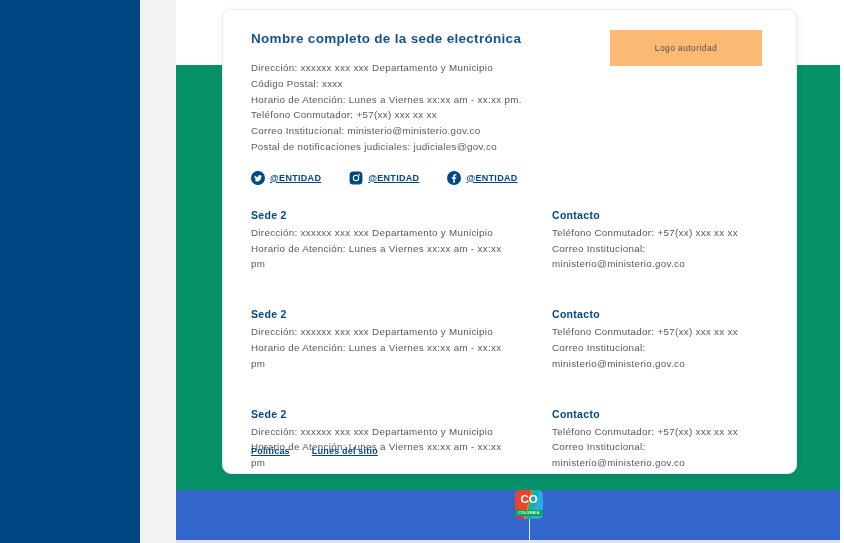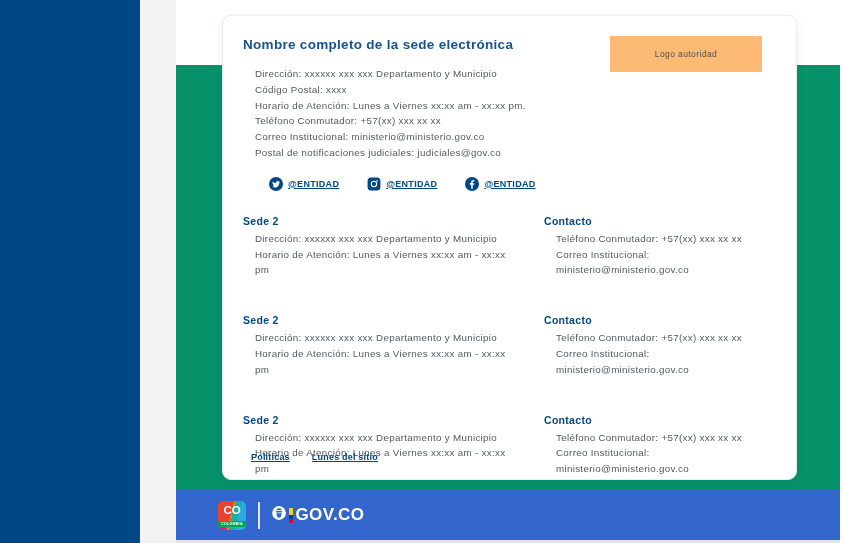--- a/index.html
+++ b/index.html
@@ -4,39 +4,39 @@
 <style>
   * { margin:0; padding:0; box-sizing:border-box; }
   body { font-family:"Liberation Sans", sans-serif; background:#fff; }
   .page { position:relative; width:844px; height:543px; overflow:hidden; background:#fff; }
 
   .leftbar { position:absolute; left:0; top:0; width:140px; height:543px; background:#004884; }
   .gutter  { position:absolute; left:140px; top:0; width:36px; height:543px; background:#f2f2f2; }
 
   .main { position:absolute; left:176px; top:0; width:668px; height:543px; background:#fff; }
   .green-bg { position:absolute; left:0; top:65px; width:664px; height:425px; background:#069169; }
-  .footer-bar { position:absolute; left:0; top:490px; width:664px; height:50px; background:#3366CC; display:flex; align-items:center; padding-left:42px; }
+  .footer-bar { position:absolute; left:0; top:490px; width:664px; height:50px; background:#3366CC; display:flex; align-items:center; padding-left:42px;flex-direction:column; }
   .bottom-strip { position:absolute; left:0; top:540px; width:664px; height:3px; background:#dde4ee; }
 
-  .card { position:absolute; left:46px; top:15px; width:575px; height:465px; background:#fff;
+  .card { position:absolute; left:46px; top:9px; width:575px; height:465px; background:#fff;
           border:1px solid #e8ecf3; border-radius:9px; box-shadow:0 2px 8px rgba(40,60,90,.07);
-          padding:21px 28px 0 20px; }
+          padding:21px 28px 0 28px; }
 
   .card-title { font-size:13.5px; font-weight:bold; color:#17538f; letter-spacing:.3px; }
 
   .logo-box { position:absolute; right:34px; top:20px; width:152px; height:36px; background:#fdba74;
               display:flex; align-items:center; justify-content:center;text-align:right; }
   .logo-box span { font-size:8.5px; color:#4f4f4f; letter-spacing:.4px; }
 
   .sec-heading { font-size:10.5px; font-weight:bold; color:#004884; letter-spacing:.3px; }
   .sede-principal { margin-top:14px; }
   .body-lines { margin-top:5px; }
-  .body-line { font-size:9.8px; color:#55595f; letter-spacing:.3px; line-height:15.8px;margin-left:12px; }
+  .body-line { font-size:9.8px; color:#55595f; letter-spacing:.3px; line-height:15.8px; }
 
-  .social-row { display:flex; align-items:center; gap:28px; margin-top:16px;margin-left:26px; }
+  .social-row { display:flex; align-items:center; gap:28px; margin-top:16px; }
   .social-item { display:flex; align-items:center; gap:5px; cursor:pointer; }
   .social-item svg { display:block; }
   .social-label { font-size:9px; font-weight:bold; color:#004884; letter-spacing:.3px; text-decoration:underline; }
 
   .sede-grid { display:grid; grid-template-columns:265px 1fr; column-gap:0; margin-top:24px; row-gap:16px;gap:36px; }
   .sede-block .sec-heading { margin-bottom:4px; }
 
   .links-row { position:absolute; left:28px; bottom:17px; display:flex; gap:22px; }
   .link { font-size:9px; font-weight:bold; color:#004884; letter-spacing:.2px; text-decoration:underline; cursor:pointer; }
 
@@ -166,34 +166,18 @@
 
     <div class="footer-bar">
       <div class="co-logo">
         <div class="co-magenta"></div>
         <div class="co-text">CO</div>
         <div class="co-band">
           <span>COLOMBIA</span>
         </div>
       </div>
       <div class="footer-divider"></div>
-      <div class="govco-lockup">
-        <span>
-          <svg width="16" height="16" viewBox="0 0 20 20">
-              <circle cx="10" cy="10" r="8.6" fill="#fff"></circle>
-              <path fill="#3366CC" d="M10 4.2c-2.1 0-3.2 1.2-3.2 2.4h6.4c0-1.2-1.1-2.4-3.2-2.4z"></path>
-              <rect x="6.2" y="7.4" width="7.6" height="2" rx=".6" fill="#3366CC"></rect>
-              <path fill="#3366CC" d="M6.6 10.2h6.8l-1 4.2c-.5 1-1.4 1.5-2.4 1.5s-1.9-.5-2.4-1.5l-1-4.2z"></path>
-            </svg>
-        </span>
-        <span class="tricolor">
-            <span class="y"></span>
-            <span class="b"></span>
-            <span class="r"></span>
-          </span>
-        <span class="govco-text">GOV.CO</span>
-      </div>
     </div>
 
     <div class="bottom-strip"></div>
   </div>
 
 </div>
 
 </body></html>

